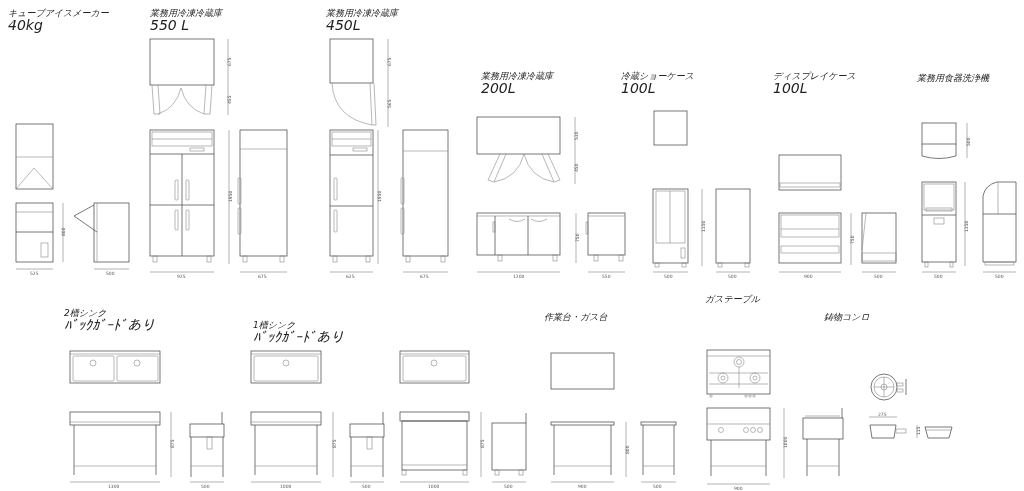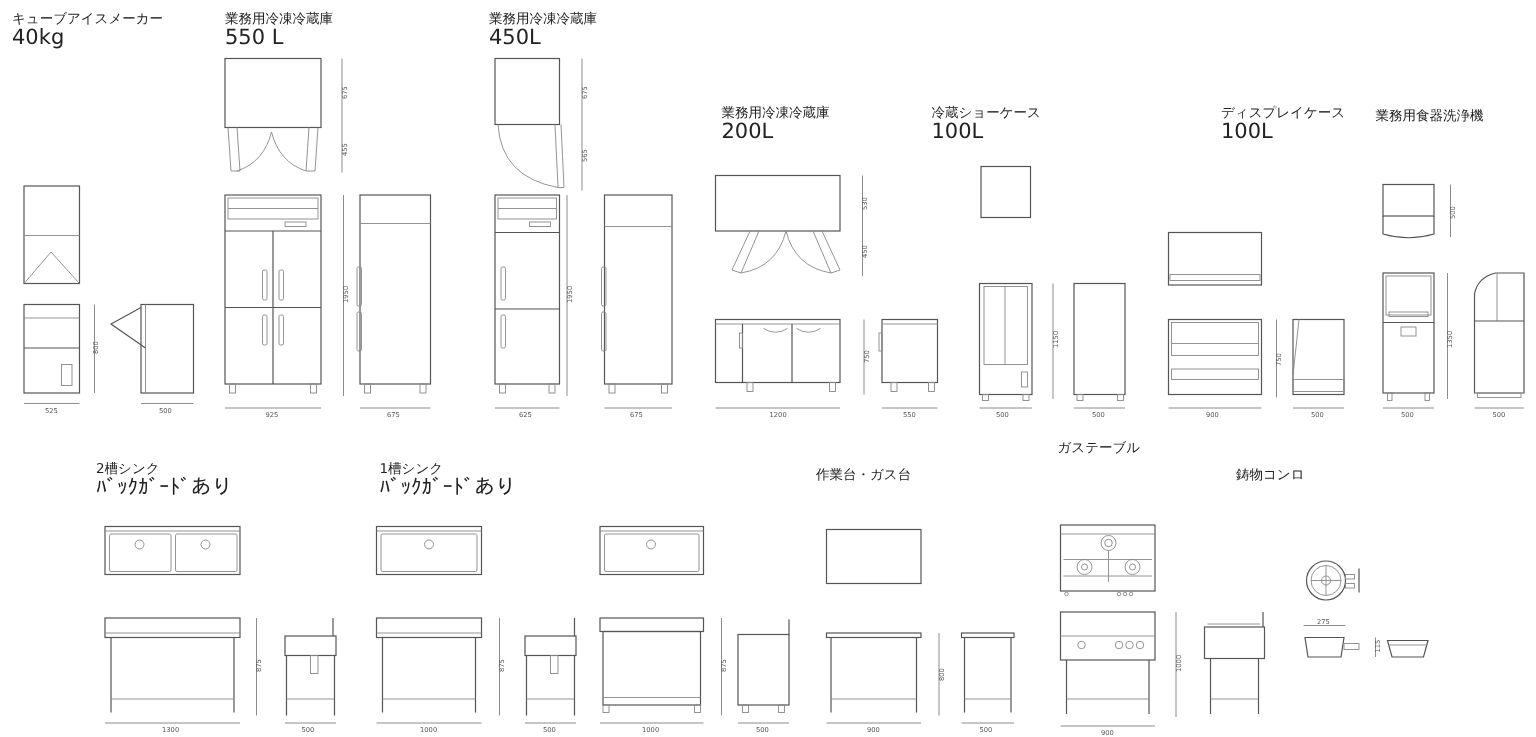--- a/index.html
+++ b/index.html
@@ -1,18 +1,18 @@
 <!DOCTYPE html>
 <html><head>
 <meta charset="utf-8">
 <style>
   html, body { margin:0; padding:0; background:#ffffff; }
   body { width:1024px; height:491px; position:relative; overflow:hidden;
          font-family:"DejaVu Sans", "Liberation Sans", sans-serif; color:#222; }
-  .label { position:absolute; font-size:9px; line-height:12px; color:#222; white-space:nowrap; }
+  .label { position:absolute; font-size:9px; line-height:12px; color:#222; white-space:nowrap;font-style:italic; }
   .label .sub { display:block; font-size:14px; }
   svg.drw { position:absolute; left:0; top:0; width:1024px; height:491px; }
   svg.drw .ln { fill:none; stroke:#555; stroke-width:0.8; }
   svg.drw .lt { fill:none; stroke:#888; stroke-width:0.6; }
   svg.drw .dm { fill:none; stroke:#666; stroke-width:0.5; }
   svg.drw text { font-family:"DejaVu Sans", sans-serif; font-size:4.5px; fill:#555; }
 </style>
 </head>
 <body>
 
@@ -29,32 +29,32 @@
   <span class="sub">450L</span>
 </div>
 <div class="label" style="left:481px;top:70px">
   <span>業務用冷凍冷蔵庫</span>
   <span class="sub">200L</span>
 </div>
 <div class="label" style="left:621px;top:70px">
   <span>冷蔵ショーケース</span>
   <span class="sub">100L</span>
 </div>
-<div class="label" style="left:814px;top:70px">
+<div class="label" style="left:773px;top:70px">
   <span>ディスプレイケース</span>
   <span class="sub">100L</span>
 </div>
 <div class="label" style="left:917px;top:72px">
   <span>業務用食器洗浄機</span>
 </div>
 <div class="label" style="left:64px;top:307px">
   <span>2槽シンク</span>
   <span class="sub">ﾊﾞｯｸｶﾞｰﾄﾞあり</span>
 </div>
-<div class="label" style="left:253px;top:307px">
+<div class="label" style="left:253px;top:319px">
   <span>1槽シンク</span>
   <span class="sub">ﾊﾞｯｸｶﾞｰﾄﾞあり</span>
 </div>
 <div class="label" style="left:544px;top:311px">
   <span>作業台・ガス台</span>
 </div>
 <div class="label" style="left:705px;top:293px">
   <span>ガステーブル</span>
 </div>
 <div class="label" style="left:824px;top:311px">

